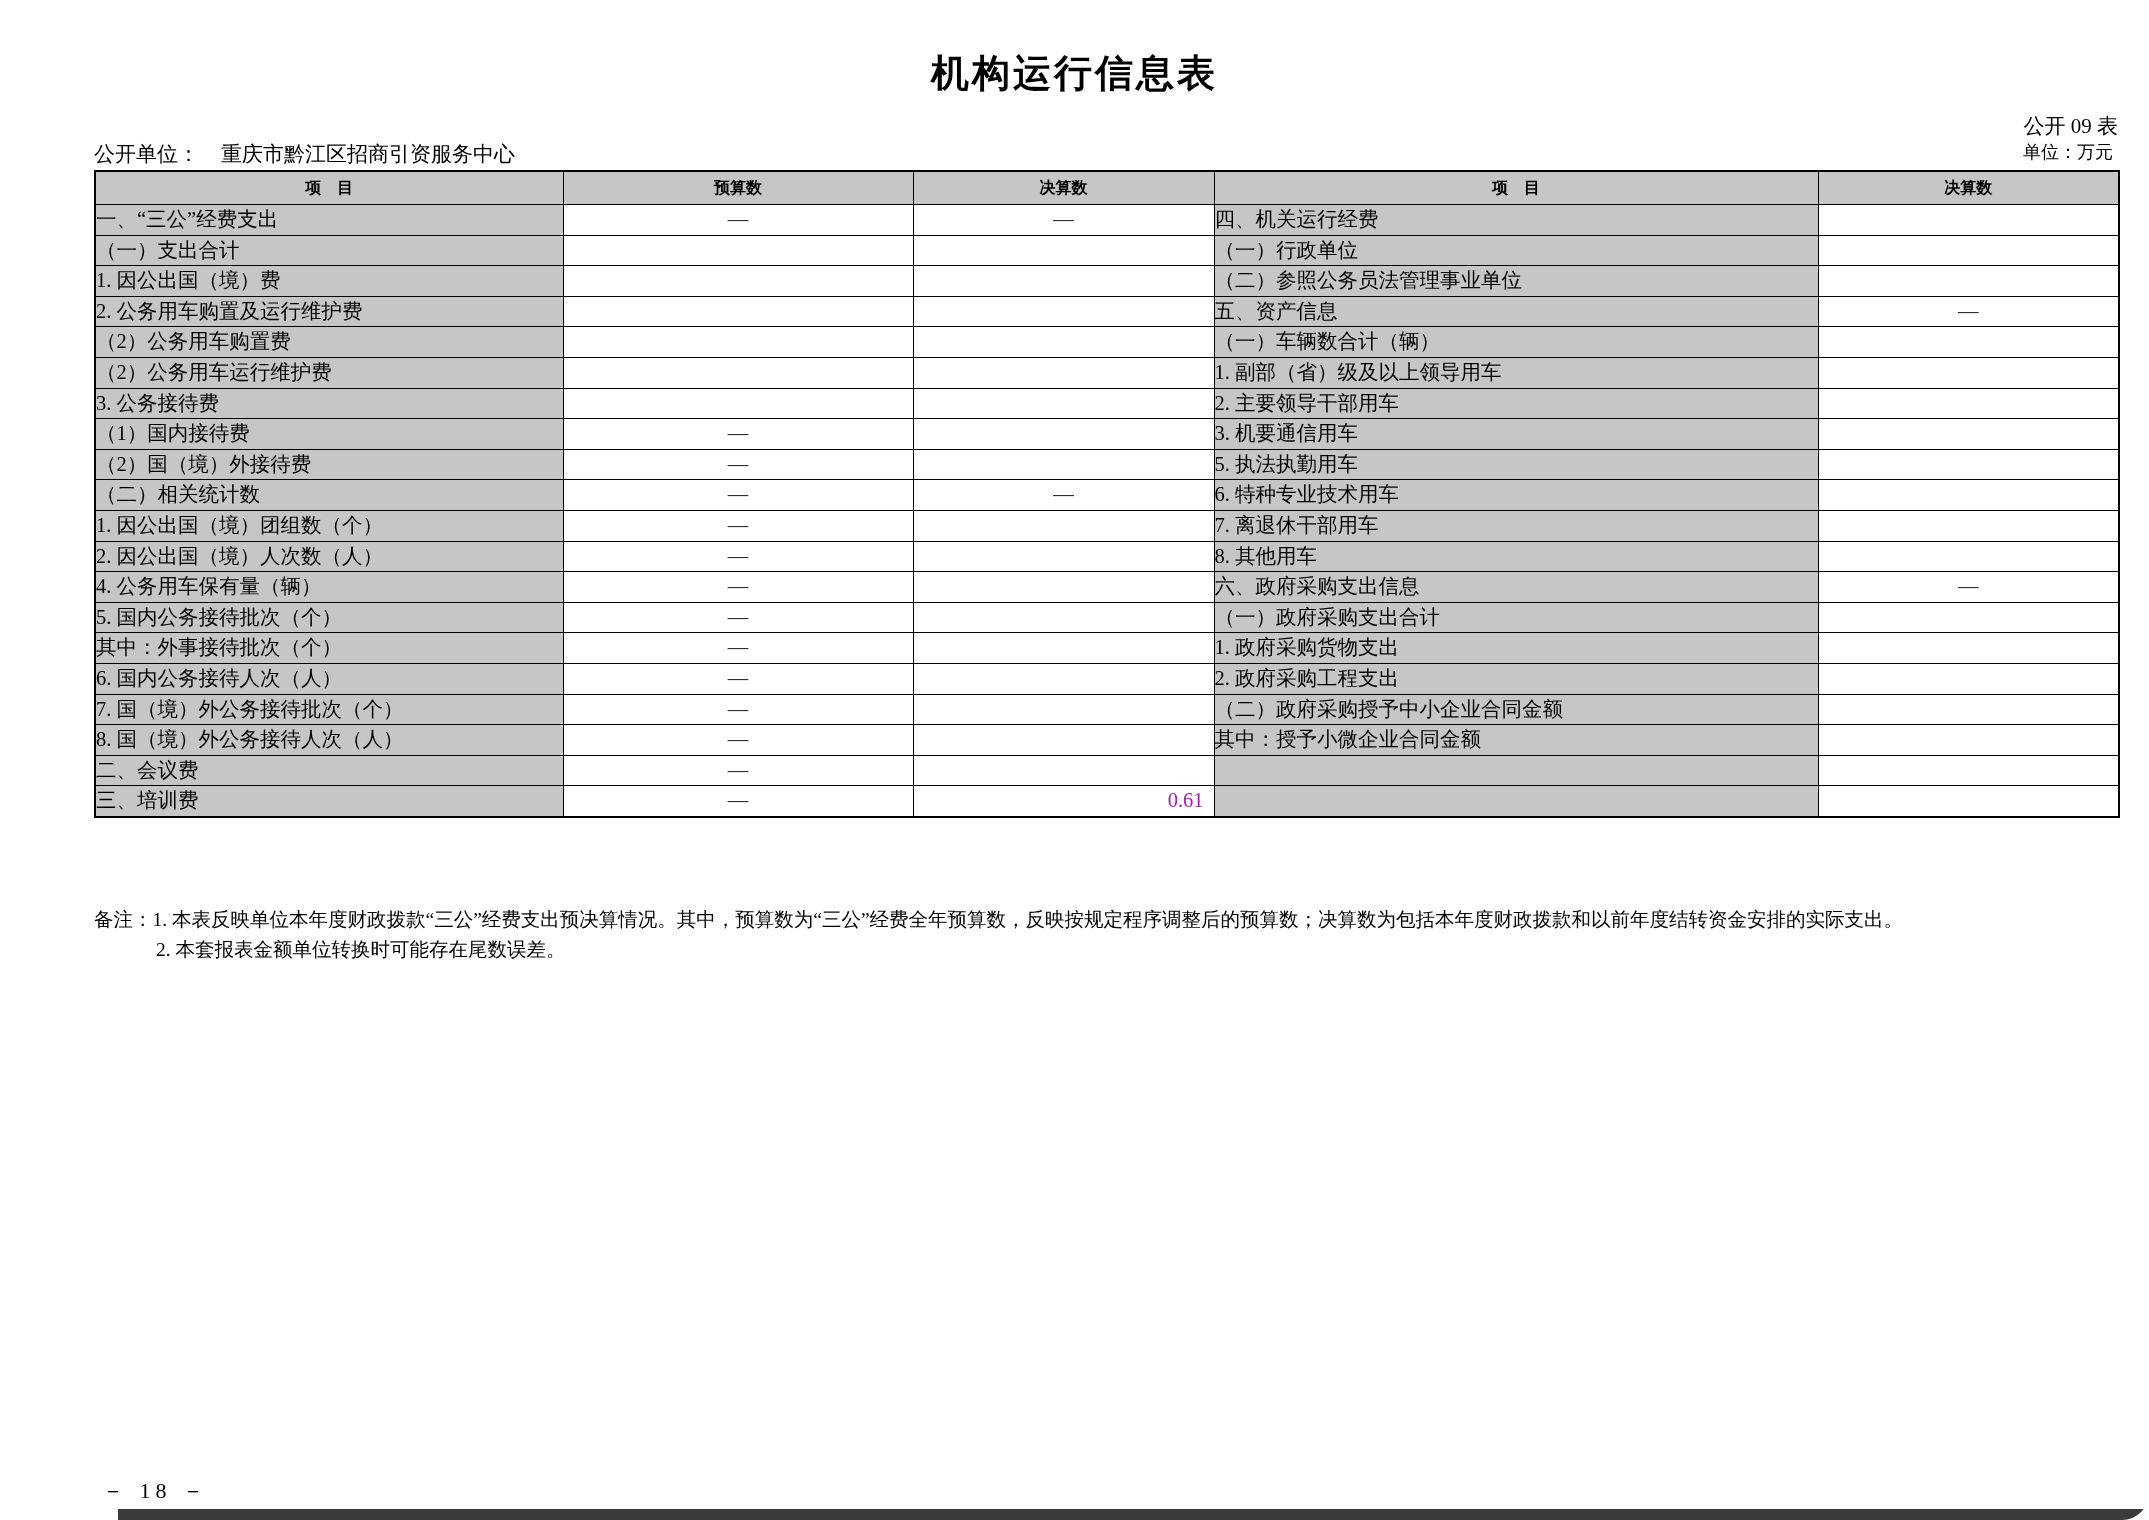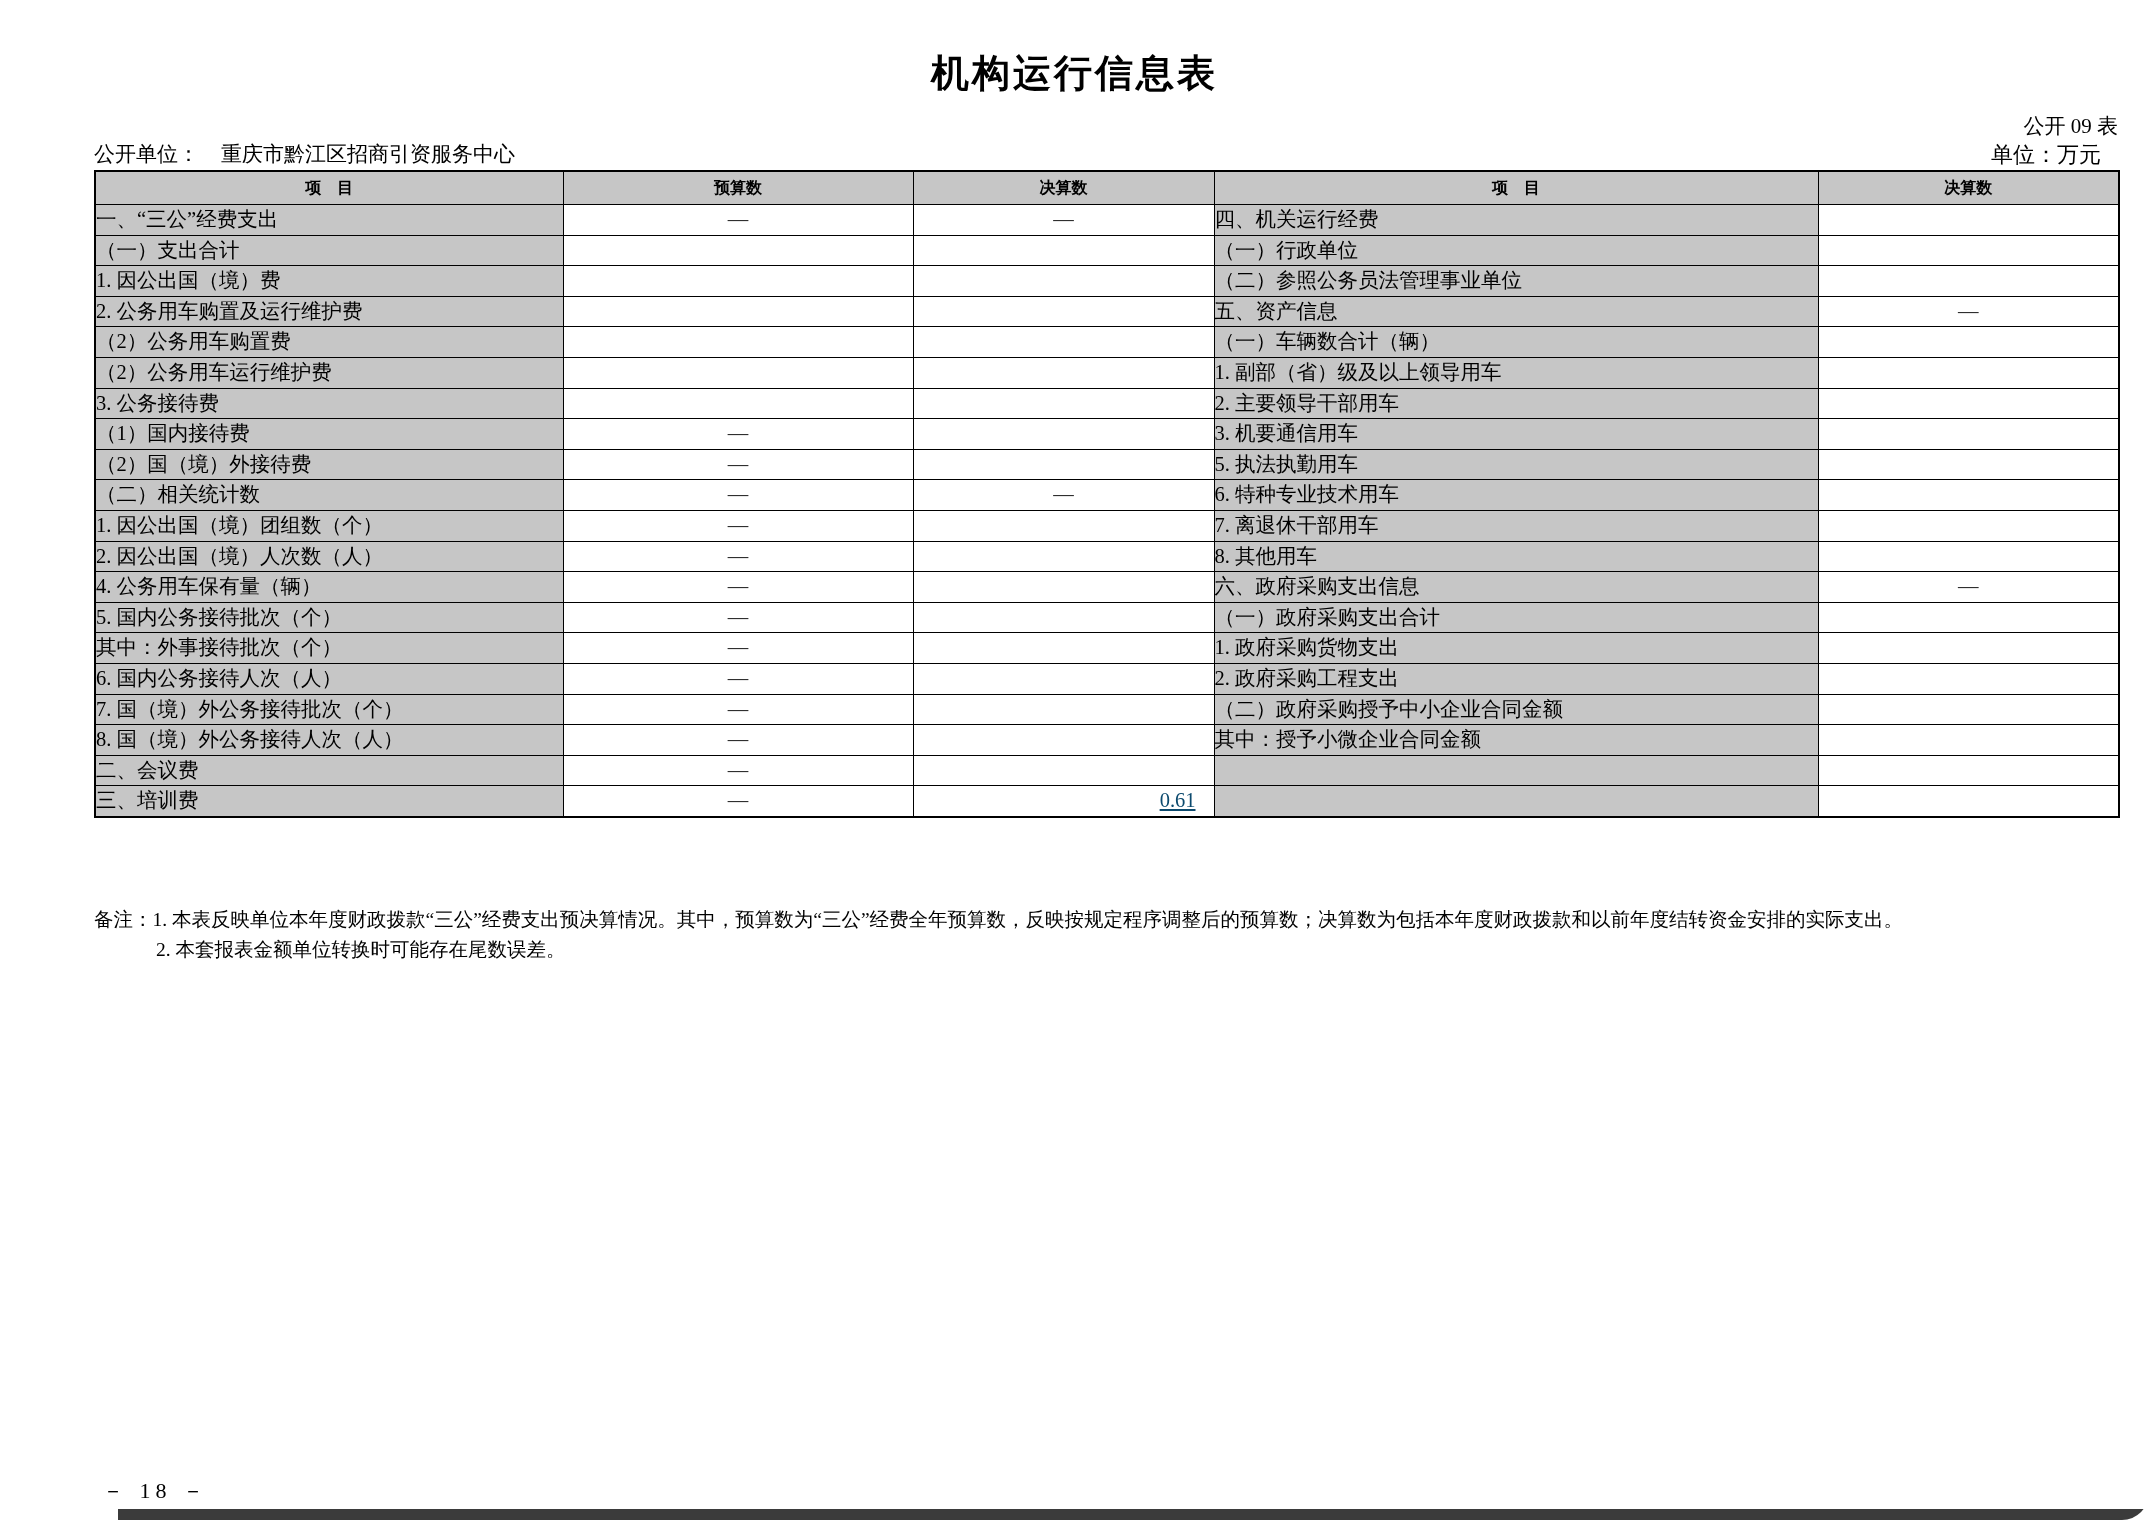--- a/index.html
+++ b/index.html
@@ -14,40 +14,40 @@
   }
   .title{
     position:absolute;top:48px;left:0;width:100%;
     text-align:center;
     font-family:"Liberation Sans","DejaVu Sans",sans-serif;
     font-size:38px;font-weight:bold;letter-spacing:3px;
   }
   .table-code{position:absolute;top:112px;right:31px;font-size:21px;}
   .pub-line{position:absolute;top:140px;left:94px;font-size:21px;white-space:nowrap;}
   .pub-line .pub-name{margin-left:22px;}
-  .unit-label{position:absolute;top:140px;right:48px;font-size:22px;}
+  .unit-label{position:absolute;top:140px;right:36px;font-size:18px;}
 
   table.main{
     position:absolute;top:170px;left:94px;width:2024px;
     border-collapse:collapse;table-layout:fixed;
     border:2px solid #000;
   }
   table.main th,table.main td{
     border:1px solid #000;
     overflow:hidden;white-space:nowrap;
     padding:0;line-height:1.05;
   }
   table.main thead th{
     height:32px;background:#c6c6c6;
     font-size:16px;font-weight:bold;text-align:center;
   }
   table.main td{height:29.6px;font-size:20.5px;}
   td.item{background:#c6c6c6;text-align:left;}
   td.val{background:#ffffff;text-align:center;color:#222;}
-  td.val.right{text-align:right;padding-right:18px;color:#0c4a6e;text-decoration:underline;}
+  td.val.right{text-align:right;padding-right:10px;color:#a21caf;}
   .ind-0{padding-left:4px;}
   .ind-1{padding-left:30px;}
   .ind-2{padding-left:50px;}
   .ind-3{padding-left:64px;}
   .ind-4{padding-left:86px;}
 
   .note1{position:absolute;top:906px;left:94px;font-size:19.5px;white-space:nowrap;}
   .note2{position:absolute;top:936px;left:156px;font-size:19.5px;white-space:nowrap;}
   .page-num{position:absolute;top:1476px;left:102px;font-size:22px;letter-spacing:5px;}
   .scan-bar{position:absolute;top:1509px;left:118px;width:2031px;height:11px;background:#3b3b3b;}

